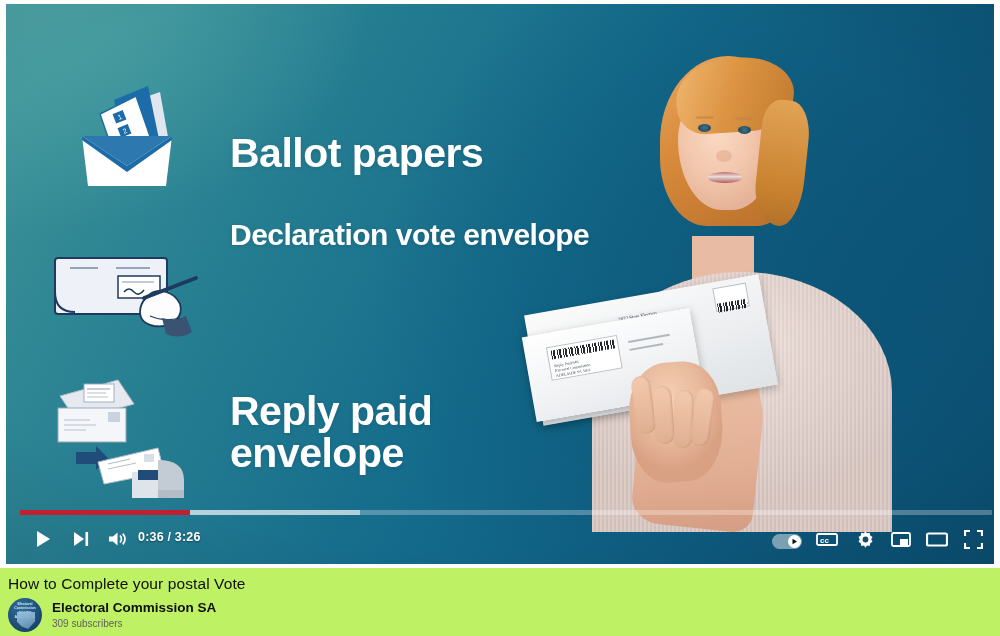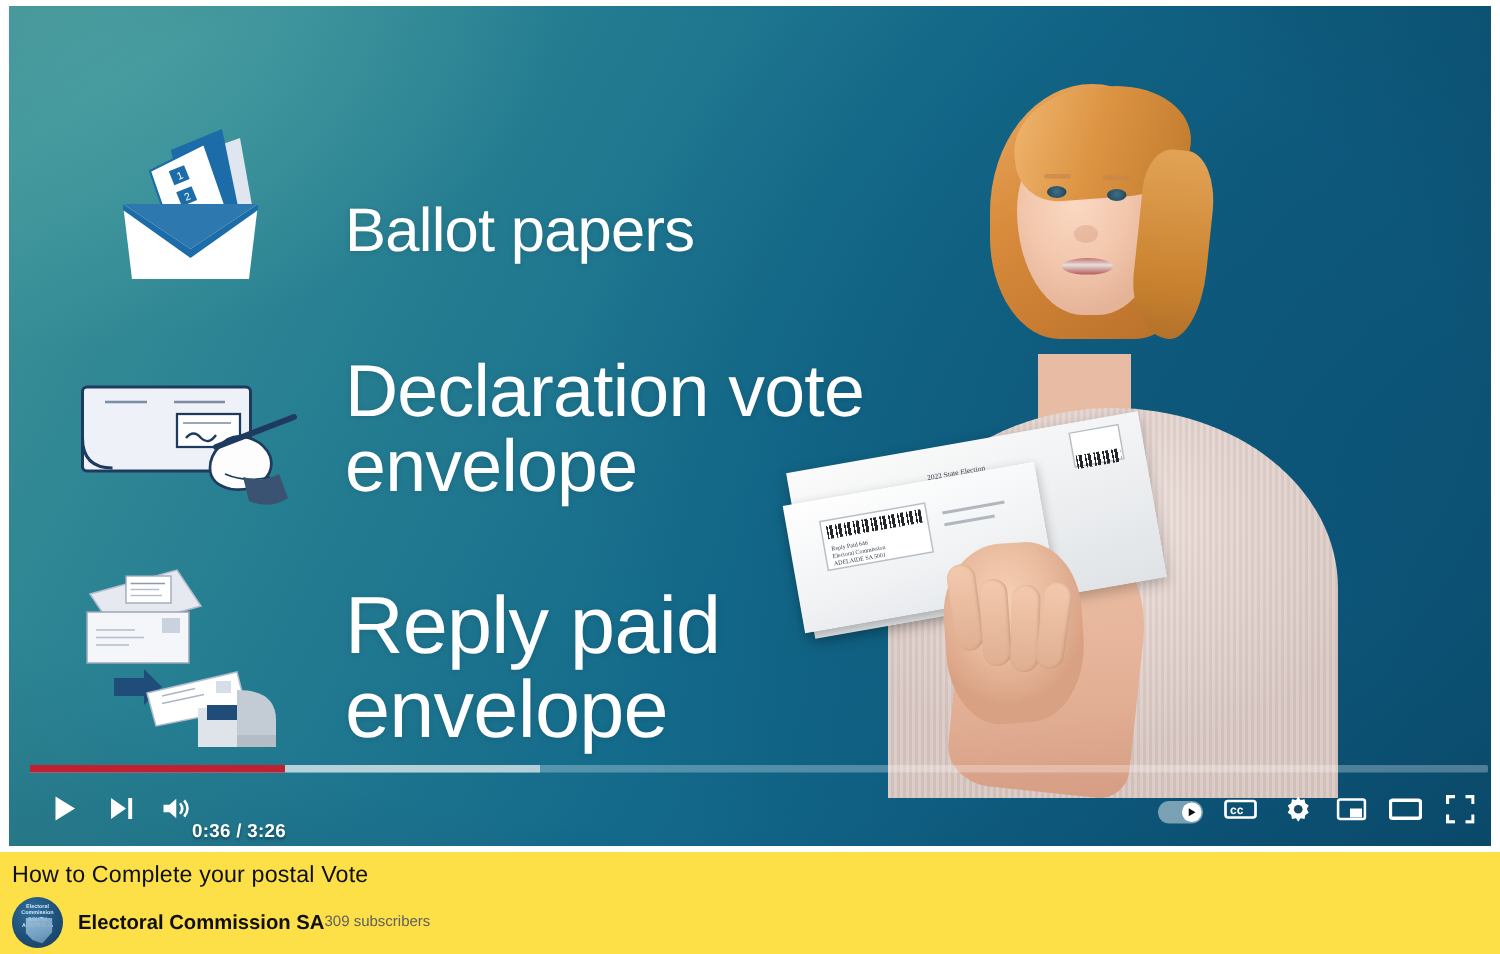--- a/index.html
+++ b/index.html
@@ -36,28 +36,28 @@
   
   .video-vignette {
     position: absolute; inset: 0;
     background: radial-gradient(ellipse 95% 95% at 45% 45%, rgba(0,0,0,0) 55%, rgba(0,0,0,0.18) 100%);
   }
 
   
   .headline {
     position: absolute;
     color: #ffffff;
-    font-weight: normal;
+    font-weight: bold;
     letter-spacing: -0.5px;
     text-shadow: 0 1px 4px rgba(0,0,0,0.12);
     line-height: 1.03;
   }
   .hl-1 { left: 224px; top: 128px; font-size: 41px; }
-  .hl-2 { left: 224px; top: 232px; font-size: 49px; width: 360px; }
-  .hl-3 { left: 224px; top: 386px; font-size: 54px; width: 330px; }
+  .hl-2 { left: 224px; top: 216px; font-size: 30px; width: 360px; }
+  .hl-3 { left: 224px; top: 386px; font-size: 41px; width: 330px; }
 
   
   .icon-ballot { position: absolute; left: 68px; top: 74px; width: 106px; height: 112px; }
   .icon-decl   { position: absolute; left: 44px; top: 242px; width: 152px; height: 98px; }
   .icon-reply  { position: absolute; left: 40px; top: 370px; width: 160px; height: 124px; }
 
   
   .person { position: absolute; left: 520px; top: 0px; width: 440px; height: 520px; }
 
   .p-neck {
@@ -210,21 +210,21 @@
   .autoplay-knob {
     position: absolute; right: 1px; top: 1px;
     width: 13px; height: 13px; border-radius: 50%;
     background: #fff;
     display: flex; align-items: center; justify-content: center;
   }
 
   
   .meta {
     position: absolute; left: 0; top: 568px; width: 1000px; height: 68px;
-    background: #fde047;
+    background: #bef264;
   }
   .video-title {
     position: absolute; left: 8px; top: 7px;
     font-size: 15.5px; color: #0f0f0f; font-weight: normal;
     letter-spacing: 0.1px;
   }
   .channel-row {
     position: absolute; left: 8px; top: 30px;
     display: flex; align-items: center; gap: 10px;
   }
@@ -238,21 +238,21 @@
     position: absolute; left: 3px; top: 4px; right: 3px;
     font-size: 3.6px; color: #cfe3f2; line-height: 1.25;
     text-align: center; font-weight: bold;
   }
   .avatar-map {
     position: absolute; left: 9px; top: 14px; width: 18px; height: 17px;
     background: linear-gradient(160deg, #9fc2dc 0%, #7ba7c8 60%, #5c87ab 100%);
     clip-path: polygon(0 0, 100% 0, 100% 55%, 62% 100%, 26% 86%, 0 58%);
     opacity: 0.92;
   }
-  .ch-info { display: flex; flex-direction: row; justify-content: center; }
+  .ch-info { display: flex; flex-direction: column; justify-content: center; }
   .ch-name { font-size: 13.5px; color: #0f0f0f; font-weight: bold; line-height: 1.25; }
   .ch-subs { font-size: 10px; color: #606060; line-height: 1.3; margin-top: 1px; }
   .subscribe-btn {
     margin-left: 14px;
     background: #0f0f0f; color: #fff;
     font-size: 12.5px; font-weight: bold;
     padding: 8px 16px; border-radius: 18px;
     border: none; cursor: pointer; white-space: nowrap;
     font-family: "Liberation Sans", sans-serif;
   }
@@ -403,21 +403,21 @@
         </div>
 
         <div class="ctrl-btn" style="left:88px;">
           <svg width="20" height="18" viewBox="0 0 20 18">
             <polygon points="2,6.5 6,6.5 10.5,2.5 10.5,15.5 6,11.5 2,11.5" fill="#fff"></polygon>
             <path d="M13 5.5 q3 3.5 0 7" fill="none" stroke="#fff" stroke-width="1.7"></path>
             <path d="M15.8 3.6 q4.4 5.4 0 10.8" fill="none" stroke="#fff" stroke-width="1.7"></path>
           </svg>
         </div>
 
-        <div class="time-display" style="left:116px;margin-top:17px;">0:36 / 3:26</div>
+        <div class="time-display" style="left:126px;">0:36 / 3:26</div>
 
         <div class="autoplay-toggle" style="right:198px;">
           <div class="autoplay-knob">
             <svg width="7" height="7" viewBox="0 0 7 7">
                 <polygon points="1.5,0.8 6,3.5 1.5,6.2" fill="#0f0f0f"></polygon>
               </svg>
           </div>
         </div>
 
         <div class="ctrl-btn" style="right:156px;">

